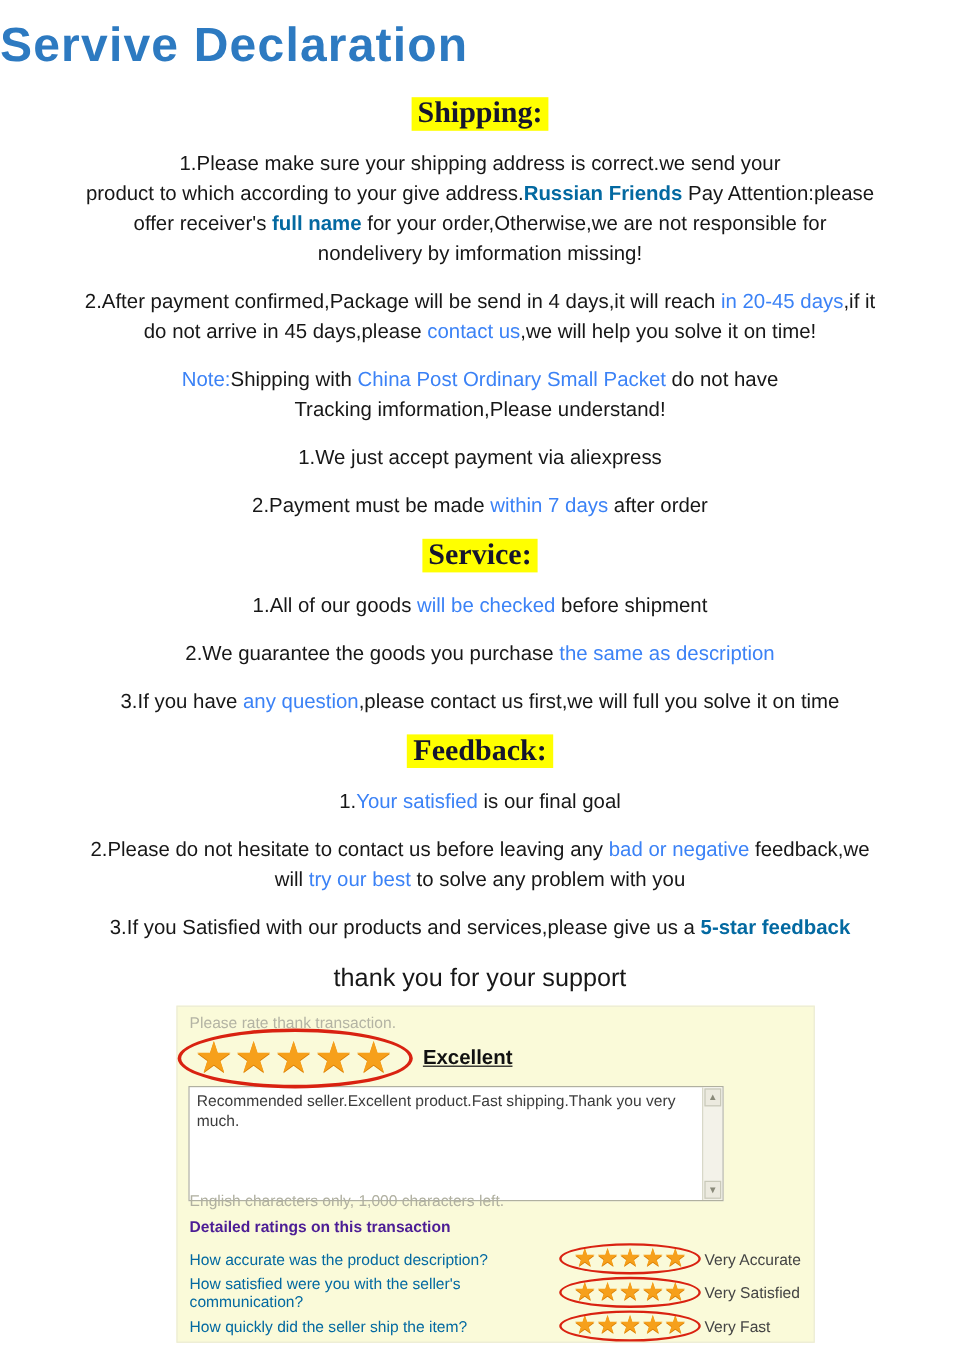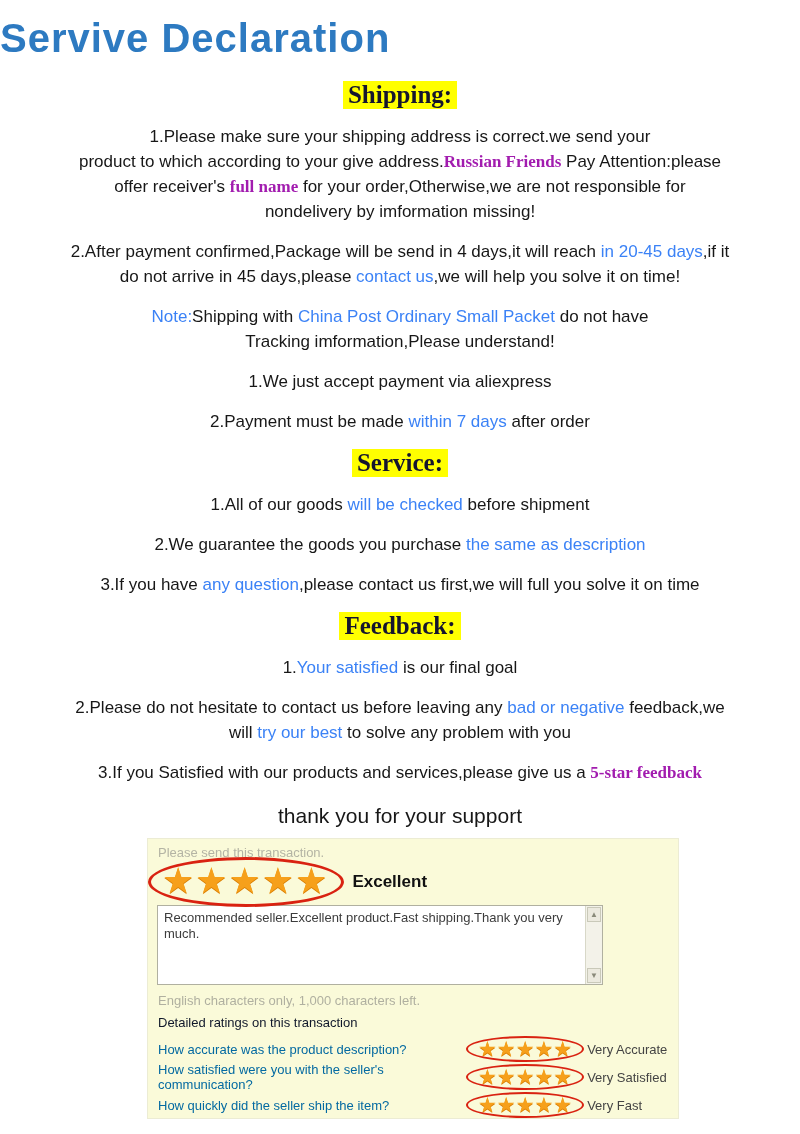--- a/index.html
+++ b/index.html
@@ -30,21 +30,21 @@
   }
 
   .para {
     text-align:center;
     font-size:17px; line-height:25px;
     white-space:pre-line;
     margin:15px 14px;
     color:#171717;
   }
   .red { color:#3b82f6; }
-  .boldred { color:#a21caf; font-weight:bold;font-family:Liberation Serif, serif; }
+  .boldred { color:#0369a1; font-weight:bold; }
 
   .closing { margin-top:18px; margin-bottom:10px; font-size:21px; }
 
   
   .panel {
     position:relative;
     margin-left:147px;
     width:532px; height:281px;
     background:#fafad9;
     border:1px solid #ececd4;
@@ -61,25 +61,25 @@
     border:3px solid #d92211; border-radius:50%;
     z-index:2; pointer-events:none;
   }
   .big .stars-inner { padding:6px 16px 8px 14px; }
   .big .star { font-size:36px; line-height:36px; letter-spacing:1px; }
   .star {
     color:#f6a01b;
     text-shadow:0 1px 0 #d97c00;
     display:inline-block;
   }
-  .excellent { font-weight:bold; font-size:17px; color:#111; margin-left:8px; }
+  .excellent { font-weight:bold; font-size:17px; color:#111; margin-left:8px;text-decoration:underline; }
 
   .comment {
     position:absolute; left:9px; top:66px;
-    width:446px; height:80px;
+    width:446px; height:96px;
     background:#ffffff;
     border:1px solid #b0b0a0;
     padding:4px 24px 4px 6px;
     color:#3c3c3c;
     font-size:13px; line-height:16px;
     overflow:hidden;
   }
   .scrollbar {
     position:absolute; top:0; right:0; bottom:0; width:17px;
     background:#f3f2e9; border-left:1px solid #d8d8c8;
@@ -87,21 +87,21 @@
   .sb-btn {
     position:absolute; left:1px; right:1px; height:15px;
     background:#eceadf; border:1px solid #c9c9b9;
     color:#8a8a7a; font-size:8px; line-height:13px; text-align:center;
     cursor:default;
   }
   .sb-up { top:1px; }
   .sb-down { bottom:1px; }
 
   .hint { position:absolute; left:10px; top:154px; color:#b0b0a0; }
-  .detailed { position:absolute; left:10px; top:176px; font-weight:normal; color:#0f172a; }
+  .detailed { position:absolute; left:10px; top:176px; font-weight:bold; color:#4c1d95; }
 
   .rows { position:absolute; left:10px; top:196px; right:4px; }
   .row { display:flex; align-items:center; height:28px; }
   .q { width:308px; color:#0369a1; }
   .small .stars-inner { padding:2px 12px 3px 12px; }
   .small .star { font-size:21px; line-height:21px; letter-spacing:0px; }
   .small .ellipse { border-width:2px; }
   .rating-label { margin-left:3px; color:#444; }
 </style>
 </head>
@@ -137,21 +137,21 @@
     <span class="sec-head">Feedback:</span>
   </div>
   <div class="para"><span>1.</span><span class="red">Your satisfied</span><span> is our final goal</span></div>
   <div class="para"><span>2.Please do not hesitate to contact us before leaving any </span><span class="red">bad or negative</span><span> feedback,we
 will </span><span class="red">try our best</span><span> to solve any problem with you</span></div>
   <div class="para"><span>3.If you Satisfied with our products and services,please give us a </span><span class="boldred">5-star feedback</span></div>
 
   <div class="para closing">thank you for your support</div>
 
   <div class="panel">
-    <div class="prompt">Please send this transaction.</div>
+    <div class="prompt">Please rate thank transaction.</div>
 
     <div class="overall">
       <span class="stars-box big">
         <span class="ellipse"></span>
         <span class="stars-inner"><span class="star">★</span><span class="star">★</span><span class="star">★</span><span class="star">★</span><span class="star">★</span></span>
       </span>
       <span class="excellent">Excellent</span>
     </div>
 
     <div class="comment">

